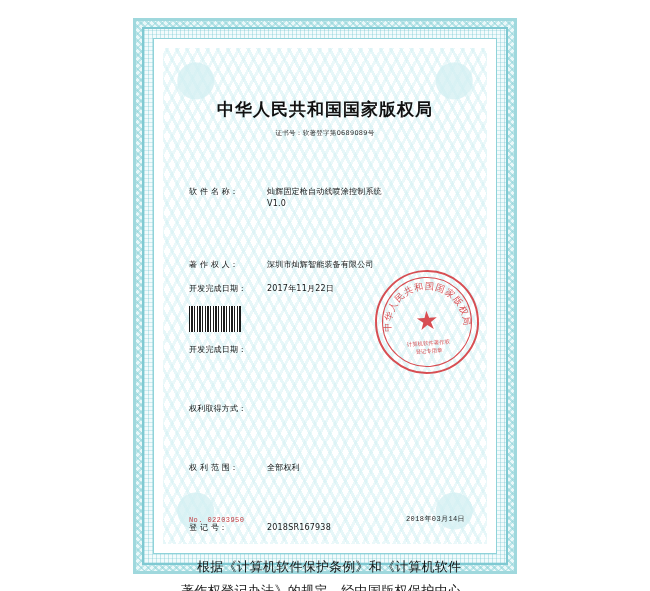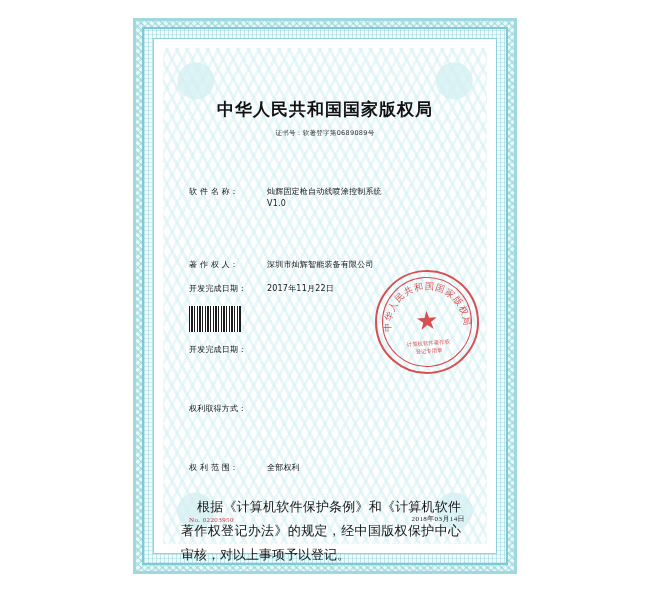--- a/index.html
+++ b/index.html
@@ -214,21 +214,21 @@
 
   .footer {
     position: absolute;
     left: 26px;
     right: 22px;
     bottom: 20px;
     display: flex;
     justify-content: space-between;
     align-items: flex-end;
     font-size: 7px;
-    font-family: Liberation Serif, serif;
+    font-family: Liberation Mono, monospace;
   }
   .footer-no {
     color: #c23a3f;
     letter-spacing: 0.4px;
   }
   .footer-date {
     color: #1d1d1d;
     letter-spacing: 0.4px;
   }
 </style>
@@ -278,20 +278,24 @@
 
         <div class="field-row">
           <div class="field-label">权利取得方式：</div>
         </div>
 
         <div class="field-row">
           <div class="field-label">权 利 范 围：</div>
           <div class="field-value">全部权利</div>
         </div>
 
+        <div class="field-row">
+          <div class="field-label">登 记 号：</div>
+          <div class="field-value">2018SR167938</div>
+        </div>
 
       </div>
 
       <div class="statement">根据《计算机软件保护条例》和《计算机软件著作权登记办法》的规定，经中国版权保护中心审核，对以上事项予以登记。</div>
 
       <div class="barcode"></div>
 
       <div class="seal">
         <div class="seal-inner-ring"></div>
         <svg class="seal-arc-top" viewBox="0 0 104 104">

